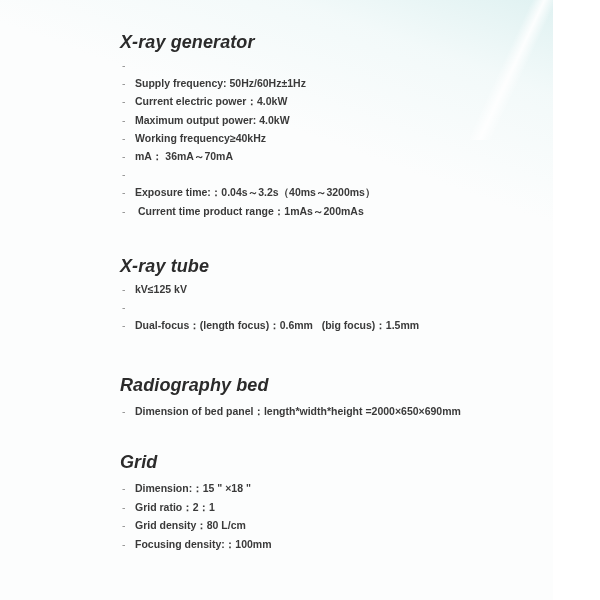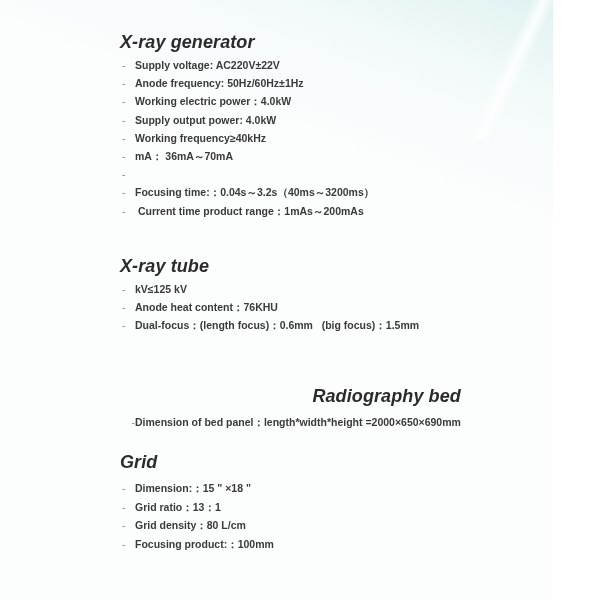--- a/index.html
+++ b/index.html
@@ -67,66 +67,66 @@
       color: #8a8a8a;
       font-weight: normal;
       width: 13px;
       padding-left: 2px;
       display: inline-block;
     }
     #sec-generator { top: 32px; }
     #sec-generator ul { margin-top: 4px; }
     #sec-tube { top: 256px; }
     #sec-tube ul { margin-top: 4px; }
-    #sec-bed { top: 386px; text-align: right; }
+    #sec-bed { top: 375px; }
     #sec-bed ul { margin-top: 7px; }
     #sec-grid { top: 452px; }
     #sec-grid ul { margin-top: 7px; }
     #sec-grid ul li { height: 18.5px; line-height: 18.5px; }
   </style>
 </head>
 <body>
 
 <div class="page">
   <div class="bg-panel"></div>
   <div class="bg-streak"></div>
 
   <div class="section" id="sec-generator">
     <h2 class="heading">X-ray generator</h2>
     <ul class="items">
-      <li><span class="dash">-</span><span>Supply voltage: AC220V±22V</span></li>
-      <li><span class="dash">-</span><span>Anode frequency: 50Hz/60Hz±1Hz</span></li>
-      <li><span class="dash">-</span><span>Working electric power：4.0kW</span></li>
-      <li><span class="dash">-</span><span>Supply output power: 4.0kW</span></li>
+      <li><span class="dash">-</span></li>
+      <li><span class="dash">-</span><span>Supply frequency: 50Hz/60Hz±1Hz</span></li>
+      <li><span class="dash">-</span><span>Current electric power：4.0kW</span></li>
+      <li><span class="dash">-</span><span>Maximum output power: 4.0kW</span></li>
       <li><span class="dash">-</span><span>Working frequency≥40kHz</span></li>
       <li><span class="dash">-</span><span>mA： 36mA～70mA</span></li>
       <li><span class="dash">-</span></li>
-      <li><span class="dash">-</span><span>Focusing time:：0.04s～3.2s（40ms～3200ms）</span></li>
+      <li><span class="dash">-</span><span>Exposure time:：0.04s～3.2s（40ms～3200ms）</span></li>
       <li><span class="dash">-</span><span> Current time product range：1mAs～200mAs</span></li>
     </ul>
   </div>
 
   <div class="section" id="sec-tube">
     <h2 class="heading">X-ray tube</h2>
     <ul class="items">
       <li><span class="dash">-</span><span>kV≤125 kV</span></li>
-      <li><span class="dash">-</span><span>Anode heat content：76KHU</span></li>
+      <li><span class="dash">-</span></li>
       <li><span class="dash">-</span><span>Dual-focus：(length focus)：0.6mm   (big focus)：1.5mm</span></li>
     </ul>
   </div>
 
   <div class="section" id="sec-bed">
     <h2 class="heading">Radiography bed</h2>
     <ul class="items">
       <li><span class="dash">-</span><span>Dimension of bed panel：length*width*height =2000×650×690mm</span></li>
     </ul>
   </div>
 
   <div class="section" id="sec-grid">
     <h2 class="heading">Grid</h2>
     <ul class="items">
       <li><span class="dash">-</span><span>Dimension:：15 " ×18 "</span></li>
-      <li><span class="dash">-</span><span>Grid ratio：13：1</span></li>
+      <li><span class="dash">-</span><span>Grid ratio：2：1</span></li>
       <li><span class="dash">-</span><span>Grid density：80 L/cm</span></li>
-      <li><span class="dash">-</span><span>Focusing product:：100mm</span></li>
+      <li><span class="dash">-</span><span>Focusing density:：100mm</span></li>
     </ul>
   </div>
 </div>
 
 </body></html>

